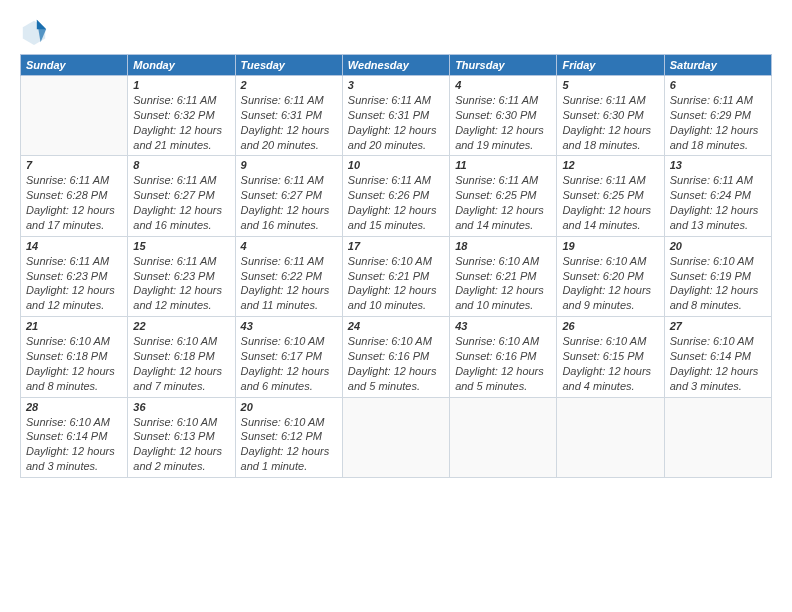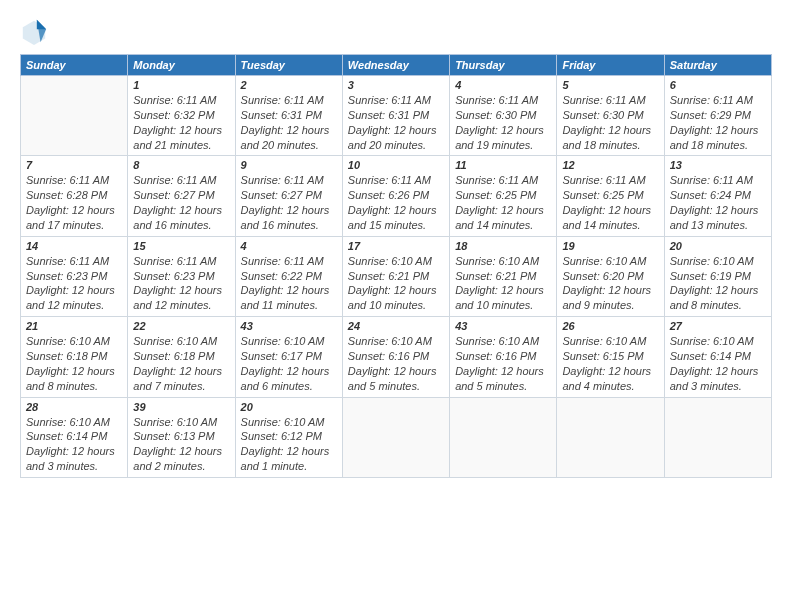--- a/index.html
+++ b/index.html
@@ -251,21 +251,21 @@
             <span class="day-number">27</span>
             <div class="day-info">Sunrise: 6:10 AM<br>Sunset: 6:14 PM<br>Daylight: 12 hours<br>and 3 minutes.</div>
           </td>
         </tr>
         <tr>
           <td>
             <span class="day-number">28</span>
             <div class="day-info">Sunrise: 6:10 AM<br>Sunset: 6:14 PM<br>Daylight: 12 hours<br>and 3 minutes.</div>
           </td>
           <td>
-            <span class="day-number">39</span>
+            <span class="day-number">36</span>
             <div class="day-info">Sunrise: 6:10 AM<br>Sunset: 6:13 PM<br>Daylight: 12 hours<br>and 2 minutes.</div>
           </td>
           <td>
             <span class="day-number">20</span>
             <div class="day-info">Sunrise: 6:10 AM<br>Sunset: 6:12 PM<br>Daylight: 12 hours<br>and 1 minute.</div>
           </td>
           <td class="empty"></td>
           <td class="empty"></td>
           <td class="empty"></td>
           <td class="empty"></td>

